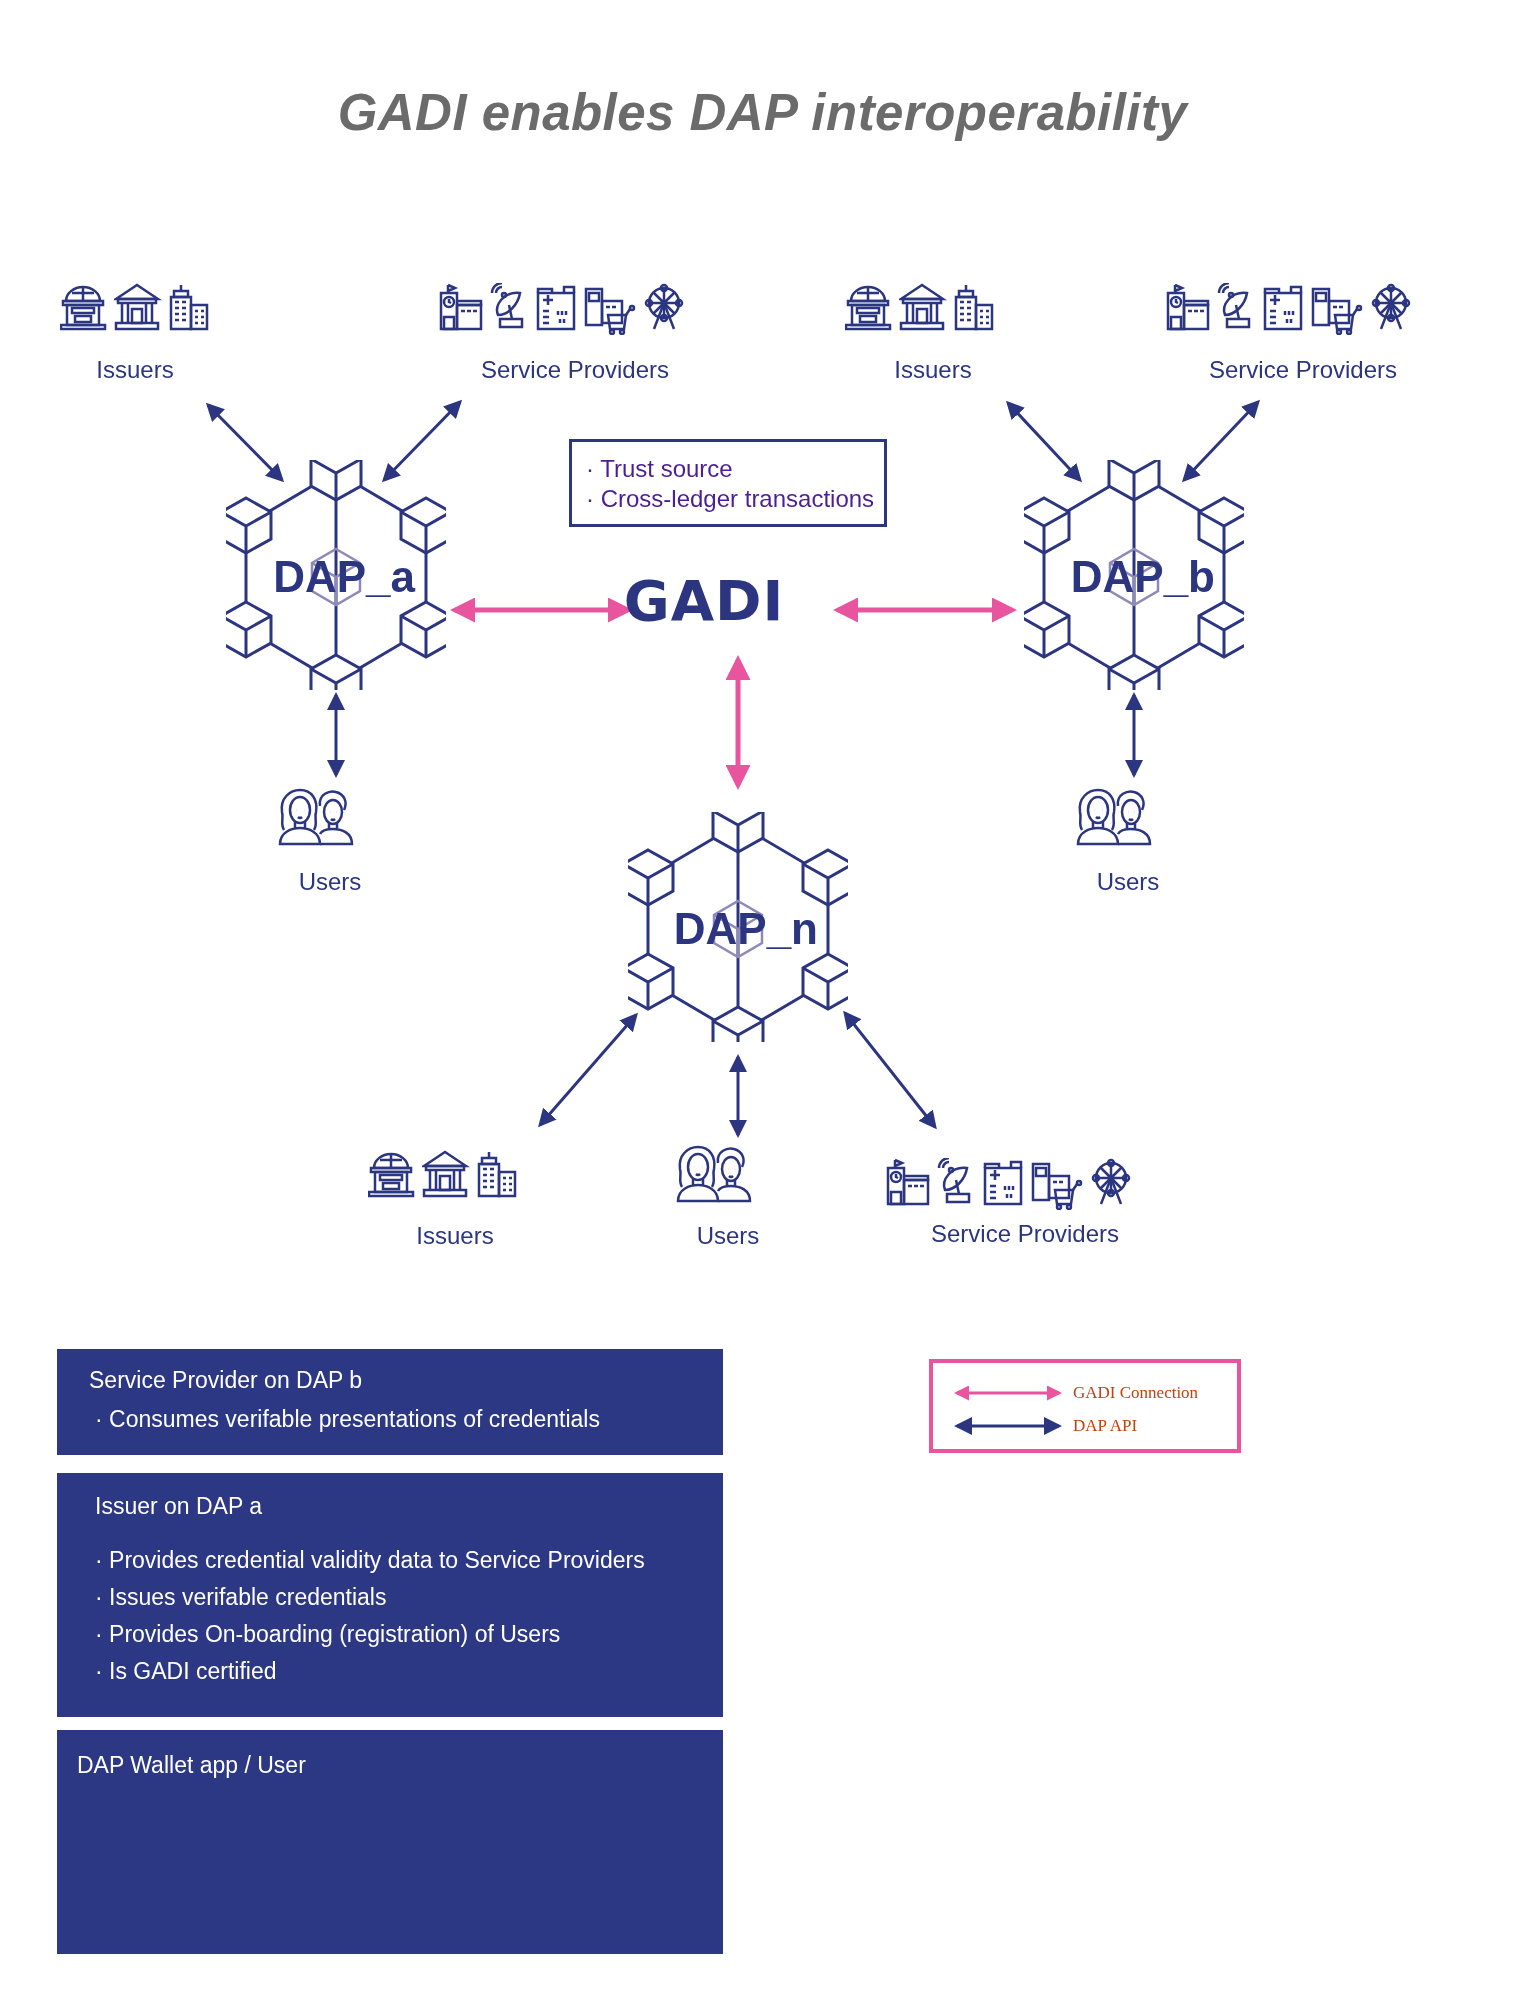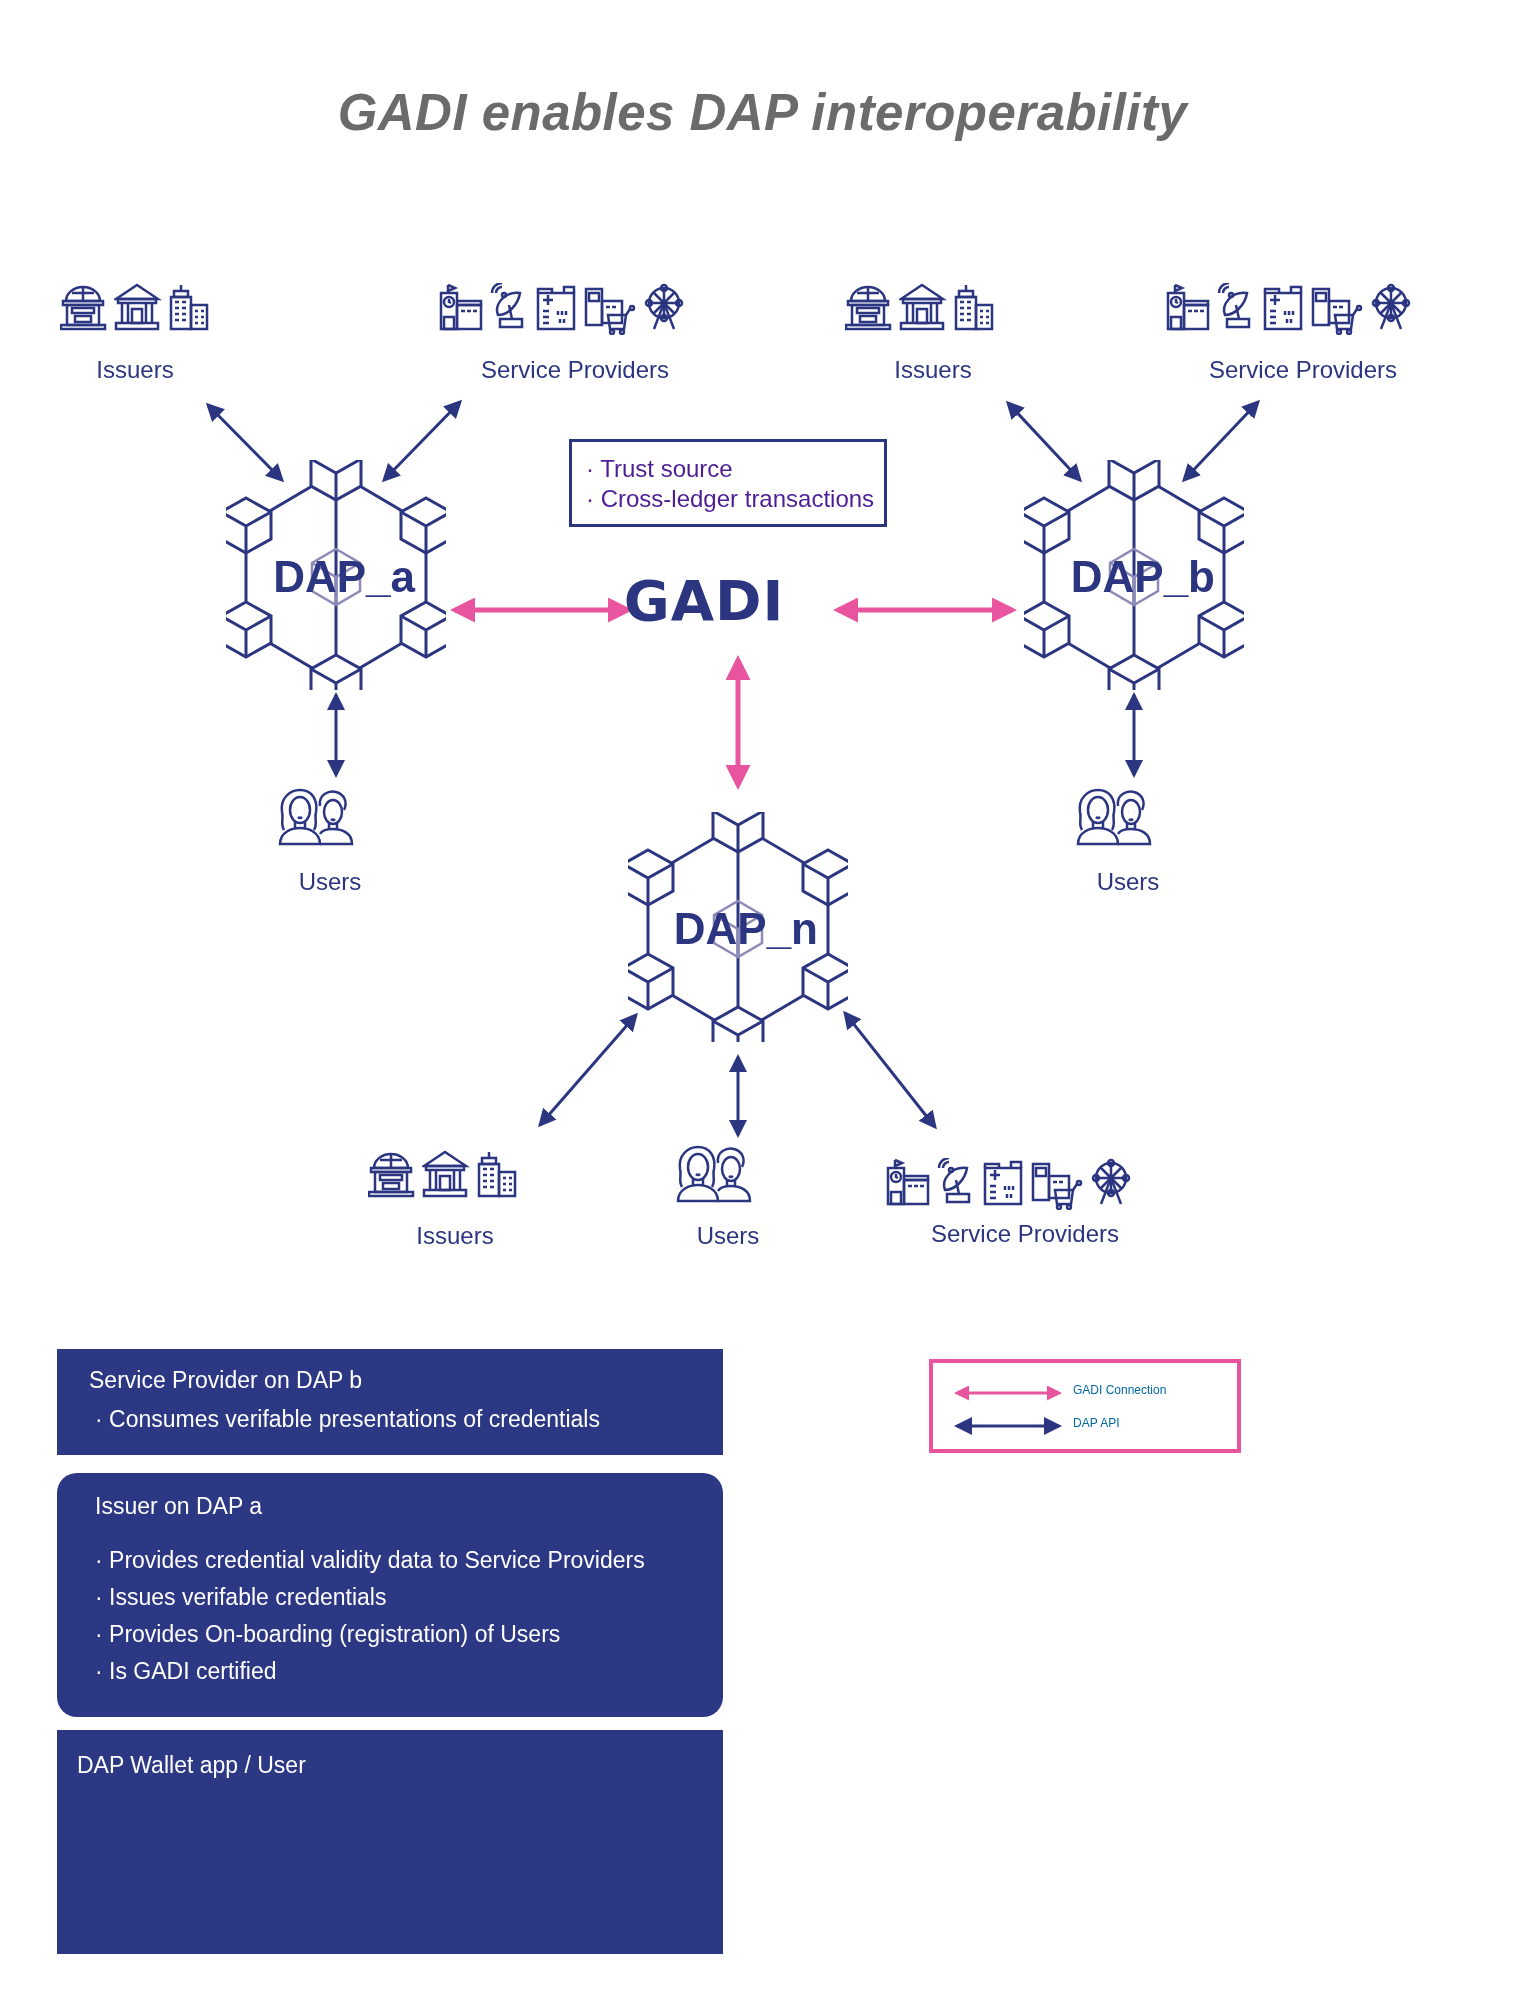--- a/index.html
+++ b/index.html
@@ -9,21 +9,21 @@
   .node-label{font-size:24px;color:#2b3580;text-align:center;white-space:nowrap;}
   .icon-row{display:flex;gap:6px;align-items:flex-end;}
   .icon-row svg{display:block;}
   #trustbox{left:569px;top:439px;width:318px;height:88px;border:3px solid #2b3580;box-sizing:border-box;padding:12px 0 0 14px;font-size:24px;line-height:30px;color:#4c1d95;}
   #gadi-label{left:604px;top:568px;width:200px;text-align:center;font-family:"DejaVu Sans",sans-serif;font-weight:bold;font-size:56px;color:#2b3580;letter-spacing:1px;}
   .dap-label{font-family:"Liberation Sans",sans-serif;font-weight:bold;font-size:44px;color:#2b3580;text-align:right;width:160px;}
   .panel{background:#2d3884;color:#ffffff;left:57px;width:666px;box-sizing:border-box;}
   .panel .ptitle{font-size:23px;}
   .panel .pitem{font-size:23px;white-space:pre;}
   #legend{left:929px;top:1359px;width:312px;height:94px;border:4px solid #e8549d;box-sizing:border-box;}
-  .legend-label{font-family:Liberation Sans, sans-serif;font-size:12px;color:#0369a1;position:absolute;left:140px;}
+  .legend-label{font-family:Liberation Serif, serif;font-size:17px;color:#c2410c;position:absolute;left:140px;}
   svg.lines{position:absolute;left:0;top:0;}
 </style>
 </head>
 <body>
 
 <div id="title" class="abs">GADI enables DAP interoperability</div>
 
 <svg class="lines" width="1525" height="1999">
   <defs>
     <marker id="nav-head" markerWidth="6" markerHeight="6" refX="5" refY="3" orient="auto-start-reverse" markerUnits="strokeWidth">
@@ -304,21 +304,21 @@
   </svg>
   <div class="legend-label" style="top:20px">GADI Connection</div>
   <div class="legend-label" style="top:53px">DAP API</div>
 </div>
 
 <div class="abs panel" style="top:1349px;height:106px;padding:18px 0 0 32px;">
   <div class="ptitle">Service Provider on DAP b</div>
   <div class="pitem" style="margin-top:12px;padding-left:6px">· Consumes verifable presentations of credentials</div>
 </div>
 
-<div class="abs panel" style="top:1473px;height:244px;padding:20px 0 0 38px;border-radius:20px;">
+<div class="abs panel" style="top:1473px;height:244px;padding:20px 0 0 38px;">
   <div class="ptitle">Issuer on DAP a</div>
   <div style="margin-top:22px;line-height:37px">
     <div class="pitem">· Provides credential validity data to Service Providers</div>
     <div class="pitem">· Issues verifable credentials</div>
     <div class="pitem">· Provides On-boarding (registration) of Users</div>
     <div class="pitem">· Is GADI certified</div>
   </div>
 </div>
 
 <div class="abs panel" style="top:1730px;height:224px;padding:22px 0 0 20px;">

